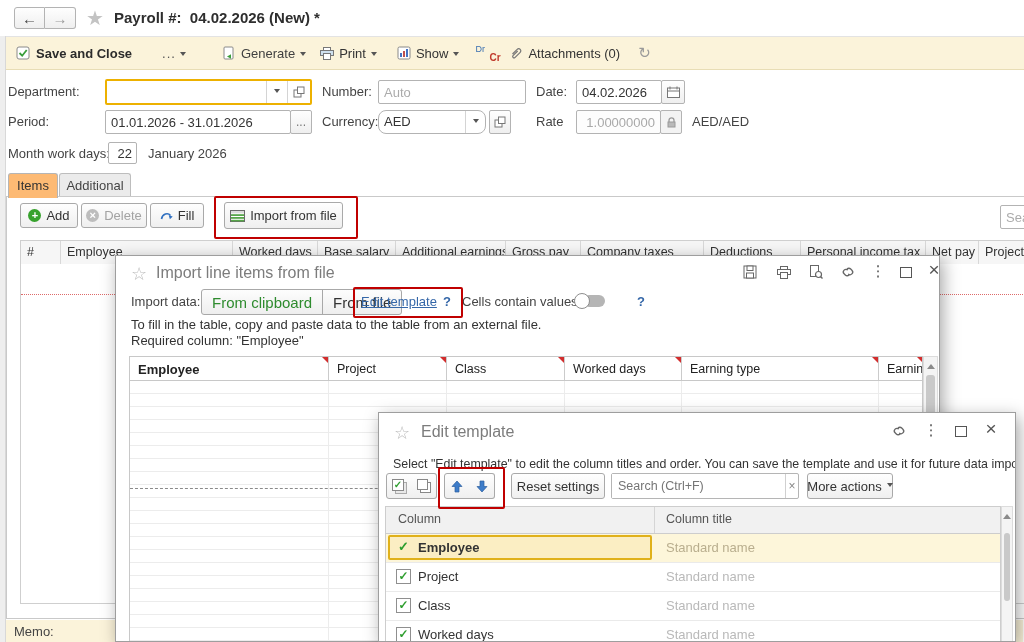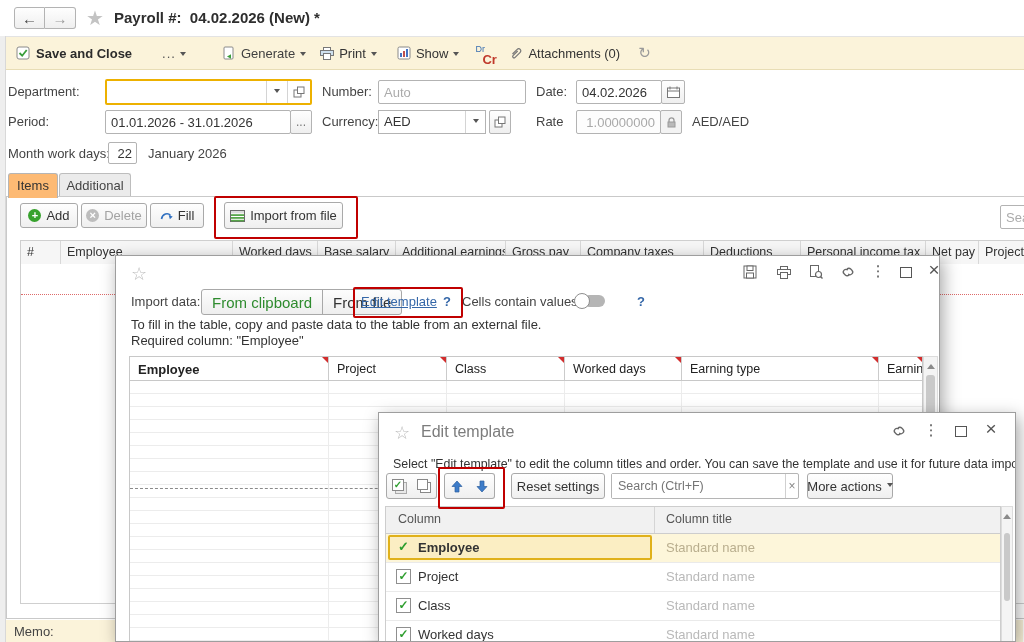--- a/index.html
+++ b/index.html
@@ -107,21 +107,21 @@
           <rect x="3" y="7" width="2" height="4" fill="#4472c4"></rect>
           <rect x="6" y="5" width="2" height="6" fill="#c0504d"></rect>
           <rect x="9" y="3" width="2" height="8" fill="#4472c4"></rect>
         </svg>
       </span>
     <span style="font-size:13px;color:#333">Show</span>
       <span class="car"></span>
   </span>
   <span style="margin-left:16px;position:relative;width:20px;height:18px">
     <span style="position:absolute;left:0;top:0;font-size:9px;font-weight:normal;color:#3a6fb0">Dr</span>
-    <span style="position:absolute;left:7px;top:8px;font-size:13px;font-weight:bold;color:#c0392b">Cr</span>
+    <span style="position:absolute;left:14px;top:8px;font-size:10px;font-weight:bold;color:#c0392b">Cr</span>
   </span>
   <span style="margin-left:14px;display:flex;align-items:center;gap:5px">
     <span>
         <svg width="14" height="14" viewBox="0 0 14 14">
           <path d="M3.5 8 8.2 3.3a2.1 2.1 0 0 1 3 3l-5.3 5.3a1.35 1.35 0 0 1-1.9-1.9l4.7-4.7" fill="none" stroke="#767676" stroke-width="1.2"></path>
         </svg>
       </span>
     <span style="font-size:13px;color:#333">Attachments (0)</span>
   </span>
   <span style="margin-left:18px;font-size:15px;color:#9a9a9a">↻</span>
@@ -150,21 +150,21 @@
       <line x1="3" y1="0.5" x2="3" y2="3.5" stroke="#777"></line>
       <line x1="10" y1="0.5" x2="10" y2="3.5" stroke="#777"></line>
       <line x1="0.5" y1="5" x2="12.5" y2="5" stroke="#777"></line>
     </svg>
 </div>
 
 <div class="lbl" style="left:8px;top:114px">Period:</div>
 <input class="fld" style="left: 105px; top: 110px; width: 186px; height: 24px;" value="01.01.2026 - 31.01.2026">
 <div class="sqbtn abs" style="left:290px;top:110px;width:22px;height:24px;font-size:12px;color:#777">...</div>
 <div class="lbl" style="left:322px;top:114px">Currency:</div>
-<div class="abs" style="left:378px;top:110px;width:108px;height:24px;border:1px solid #b3b3b3;border-radius:0;background:#fff;display:flex;box-sizing:border-box">
+<div class="abs" style="left:378px;top:110px;width:108px;height:24px;border:1px solid #b3b3b3;border-radius:8px;background:#fff;display:flex;box-sizing:border-box">
   <div style="flex:1;font-size:13px;color:#333;padding:3px 5px">AED</div>
   <div style="width:19px;display:flex;align-items:center;justify-content:center;border-left:1px solid #d4d4d4">
       <span class="car" style="margin-top:0"></span>
     </div>
 </div>
 <div class="sqbtn abs" style="left:489px;top:110px;width:22px;height:24px">
   <svg width="12" height="12" viewBox="0 0 12 12">
       <rect x="1" y="4" width="7" height="7" fill="#fff" stroke="#777"></rect>
       <rect x="4.5" y="1" width="6.5" height="6.5" fill="#fff" stroke="#777"></rect>
     </svg>
@@ -236,20 +236,21 @@
 <div class="abs" style="left:20px;top:264px;width:1006px;height:340px;border:1px solid #cfcfcf;border-top:none;background:#fff;box-sizing:border-box">
   <div style="position:absolute;left:0;right:0;top:30px;border-top:1px dotted #dd6a6a"></div>
 </div>
 
 <div class="abs" style="left:6px;top:620px;width:1017px;height:22px;background:#fbf3da">
   <span class="lbl" style="left:8px;top:4px">Memo:</span>
 </div>
 
 <div class="dlg" style="left:115px;top:255px;width:825px;height:387px;z-index:10">
   <span class="star abs" style="left:15px;top:7px">☆</span>
+  <div class="dlgtitle" style="left:40px;top:8px">Import line items from file</div>
 
   <div class="ticon" style="left:622px;top:5px">
     <svg width="14" height="14" viewBox="0 0 14 14">
         <rect x="1" y="1" width="12" height="12" fill="#fff" stroke="#666"></rect>
         <rect x="4" y="1" width="6" height="4.5" fill="#fff" stroke="#666"></rect>
         <rect x="3.5" y="8" width="7" height="5" fill="#fff" stroke="#666"></rect>
       </svg>
   </div>
   <div class="ticon" style="left:656px;top:5px">
     <svg width="14" height="13" viewBox="0 0 14 13">

